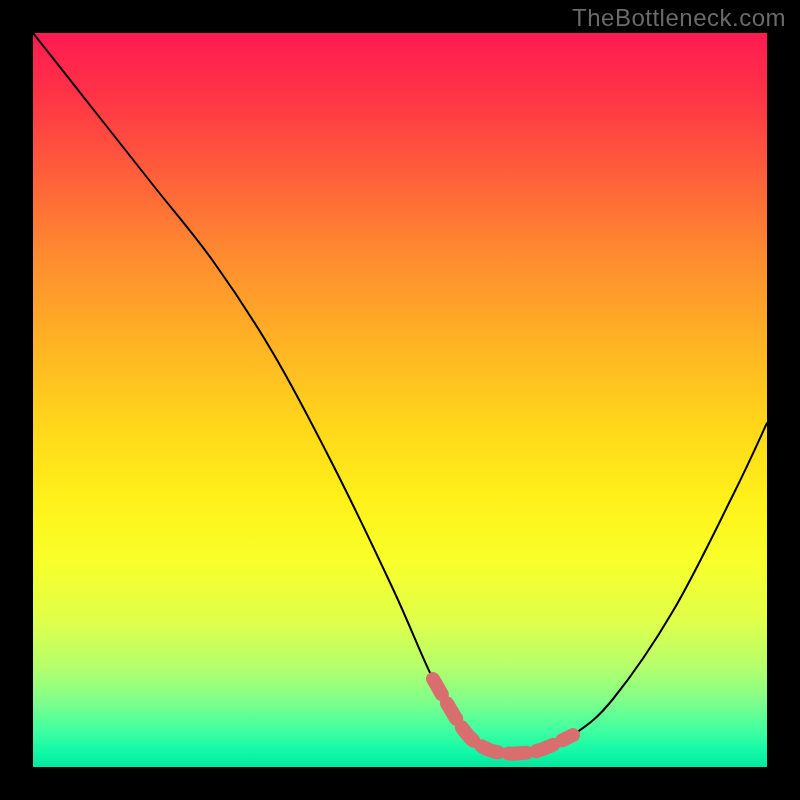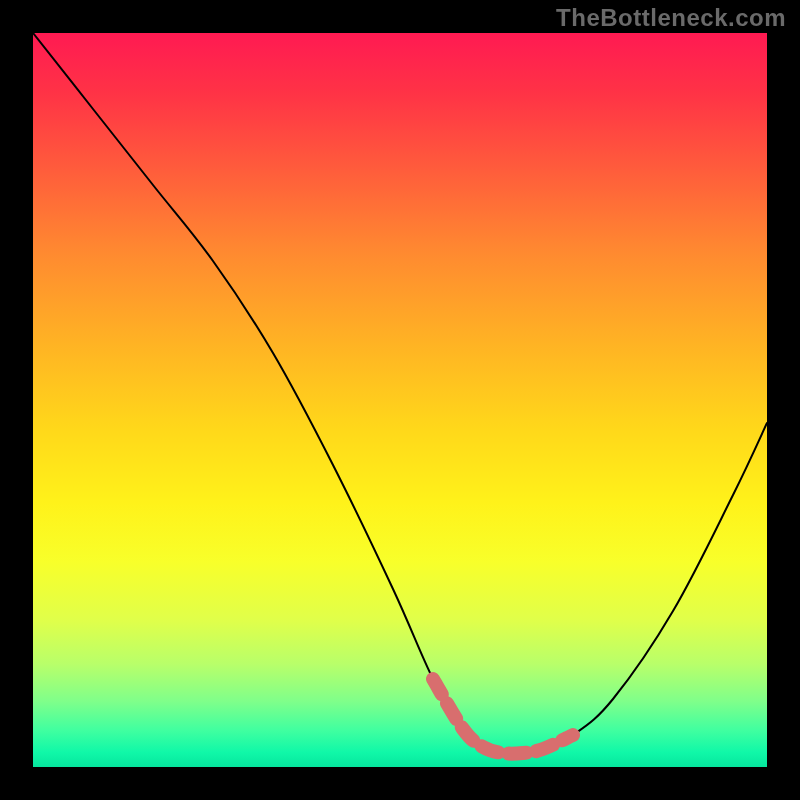--- a/index.html
+++ b/index.html
@@ -17,21 +17,21 @@
     height: 800px;
     background: #000;
   }
   .watermark {
     position: absolute;
     top: 4px;
     right: 14px;
     color: #6a6a6a;
     font-size: 24px;
     letter-spacing: 0.5px;
-    font-weight: 700;
+    font-weight: 400;
   }
   .plot-area {
     position: absolute;
     left: 33px;
     top: 33px;
     width: 734px;
     height: 734px;
     background: linear-gradient(to bottom,
       #ff1a52 0%,
       #ff3246 8%,

